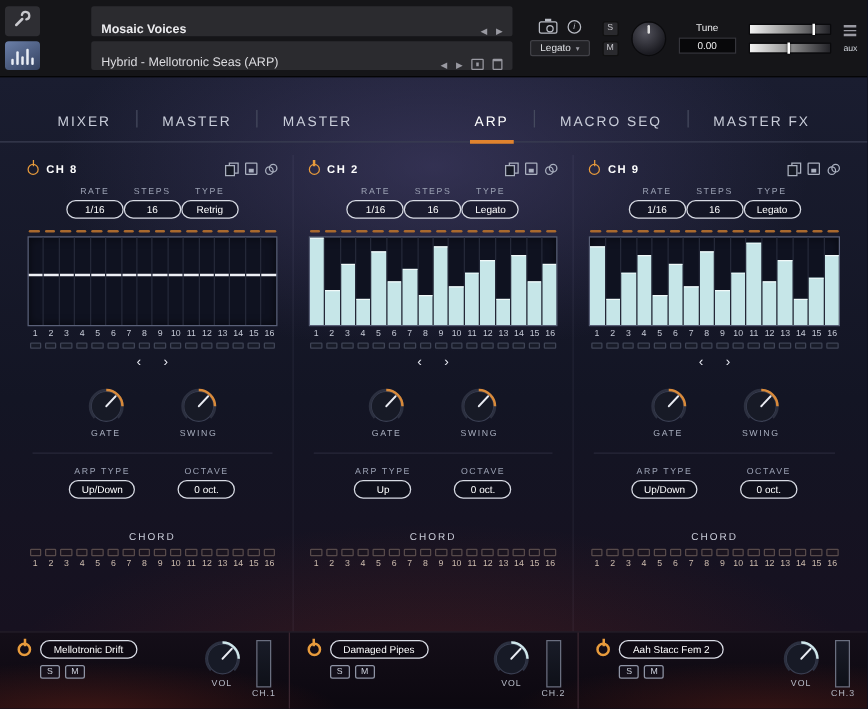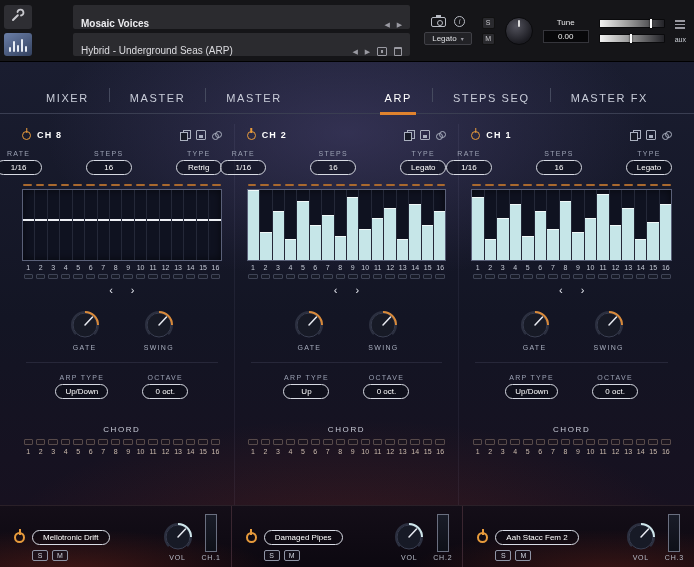--- a/index.html
+++ b/index.html
@@ -68,21 +68,21 @@
   .power-icon::after { content:''; position:absolute; top:-4px; left:50%; width:1.5px; height:5px; background:#e89b3c; transform:translateX(-50%); }
   .ch-name { font-size:9px; font-weight:bold; color:#fff; letter-spacing:1.2px; flex:1; }
   .mini-icon { width:10px; height:10px; position:relative; }
   .icon-copy::after { content:''; position:absolute; left:3px; top:0; width:6px; height:7px; border:1px solid #aab0bf; }
   .icon-copy::before { content:''; position:absolute; left:0; top:2px; width:6px; height:7px; border:1px solid #aab0bf; background:#171a26; z-index:1; }
   .icon-save::before { content:''; position:absolute; inset:0; border:1px solid #aab0bf; border-radius:1px; }
   .icon-save::after { content:''; position:absolute; left:3px; top:5px; width:4px; height:3px; background:#aab0bf; }
   .icon-link::before { content:''; position:absolute; left:0; top:3px; width:5px; height:5px; border:1px solid #aab0bf; border-radius:50%; }
   .icon-link::after { content:''; position:absolute; right:0; top:1px; width:5px; height:5px; border:1px solid #aab0bf; border-radius:50%; }
 
-  .dd-row { display:flex; justify-content:flex-end; margin-top:6px;gap:44px; }
+  .dd-row { display:flex; justify-content:center; margin-top:6px; }
   .dd { display:flex; flex-direction:column; align-items:center; gap:3px; }
   .dd-label { font-size:7px; color:#9ba1b3; letter-spacing:1.3px; }
   .dd-btn { min-width:46px; padding:2px 9px; border:1px solid #d7dae3; border-radius:8px; font-size:8px; color:#fff; text-align:center; background:rgba(8,10,20,0.45); white-space:nowrap; }
 
   .ticks { display:flex; gap:4px; margin:9px 1px 3px; }
   .tick { flex:1; height:2px; background:#a9692e; border-radius:1px; }
 
   .seq { height:72px; border:1px solid #5a6078; background:#0f1220; display:flex; align-items:stretch; box-shadow:inset 0 0 8px rgba(0,0,0,0.6); }
   .seq-col { flex:1; border-right:1px solid #242838; display:flex; align-items:flex-end; }
   .seq-col:last-child { border-right:none; }
@@ -110,21 +110,21 @@
   .chord .chk { height:6px; border-color:#574a4a; background:#1b1520; }
   .chord .numrow span { color:#cdbcae; }
 
   
   .bottombar { height:62px; display:flex; border-top:1px solid #2a2028;
     background:
       radial-gradient(ellipse 42% 95% at 10% 105%, rgba(165,52,30,0.33), transparent 70%),
       radial-gradient(ellipse 42% 95% at 88% 105%, rgba(165,52,30,0.28), transparent 70%),
       linear-gradient(#140e18, #0c0810);
   }
-  .strip { flex:1; display:flex; align-items:flex-end; gap:9px; padding:6px 10px 6px 14px; border-right:1px solid #3a2630; }
+  .strip { flex:1; display:flex; align-items:flex-start; gap:9px; padding:6px 10px 6px 14px; border-right:1px solid #3a2630; }
   .strip:last-child { border-right:none; }
   .strip-left { flex:1; display:flex; flex-direction:column; gap:5px; min-width:0; }
   .strip-toprow { display:flex; align-items:center; gap:7px; }
   .power-icon.big { width:11px; height:11px; border-width:2px; }
   .power-icon.big::after { height:6px; top:-5px; width:2px; }
   .name-pill { border:1px solid #d9dce5; border-radius:9px; padding:2px 10px; font-size:8px; color:#fff; white-space:nowrap; overflow:hidden; max-width:125px; background:rgba(10,8,16,0.4); }
   .smrow { display:flex; gap:4px; padding-left:18px; }
   .smbtn { width:16px; height:11px; border:1px solid #8f94a5; border-radius:2px; font-size:7px; color:#cfd3de; display:flex; align-items:center; justify-content:center; background:rgba(22,18,30,0.6); }
   .vol-block, .meter-block { display:flex; flex-direction:column; align-items:center; gap:2px; flex:none; }
   .mini-label { font-size:7px; color:#b8bdc9; letter-spacing:0.8px; }
@@ -151,21 +151,21 @@
         <span class="wbar"></span>
     </div>
   </div>
   <div class="kh-rows">
     <div class="kh-row">
       <span class="kh-title">Mosaic Voices</span>
       <span class="kh-arrow">◀</span>
       <span class="kh-arrow">▶</span>
     </div>
     <div class="kh-row">
-      <span class="kh-title sub">Hybrid - Underground Seas (ARP)</span>
+      <span class="kh-title sub">Hybrid - Mellotronic Seas (ARP)</span>
       <span class="kh-arrow">◀</span>
       <span class="kh-arrow">▶</span>
       <span class="icon-box"></span>
       <span class="icon-trash"></span>
     </div>
   </div>
   <div class="kh-right">
     <div class="kh-col">
       <div class="kh-iconrow">
         <span class="icon-camera"></span>
@@ -210,21 +210,21 @@
     <div class="tabgroup">
       <span class="tab">MIXER</span>
       <span class="tabsep"></span>
       <span class="tab">MASTER</span>
       <span class="tabsep"></span>
       <span class="tab">MASTER</span>
     </div>
     <div class="tabgroup">
       <span class="tab active">ARP</span>
       <span class="tabsep"></span>
-      <span class="tab">STEPS SEQ</span>
+      <span class="tab">MACRO SEQ</span>
       <span class="tabsep"></span>
       <span class="tab">MASTER FX</span>
     </div>
   </nav>
 
   <div class="panels">
 
     <section class="panel">
       <div class="panel-head">
         <span class="power-icon"></span>
@@ -625,21 +625,21 @@
             <span>14</span>
             <span>15</span>
             <span>16</span>
           </div>
       </div>
     </section>
 
     <section class="panel">
       <div class="panel-head">
         <span class="power-icon"></span>
-        <span class="ch-name">CH 1</span>
+        <span class="ch-name">CH 9</span>
         <span class="mini-icon icon-copy"></span>
         <span class="mini-icon icon-save"></span>
         <span class="mini-icon icon-link"></span>
       </div>
       <div class="dd-row">
         <div class="dd">
             <span class="dd-label">RATE</span>
             <span class="dd-btn">1/16</span>
           </div>
         <div class="dd">

